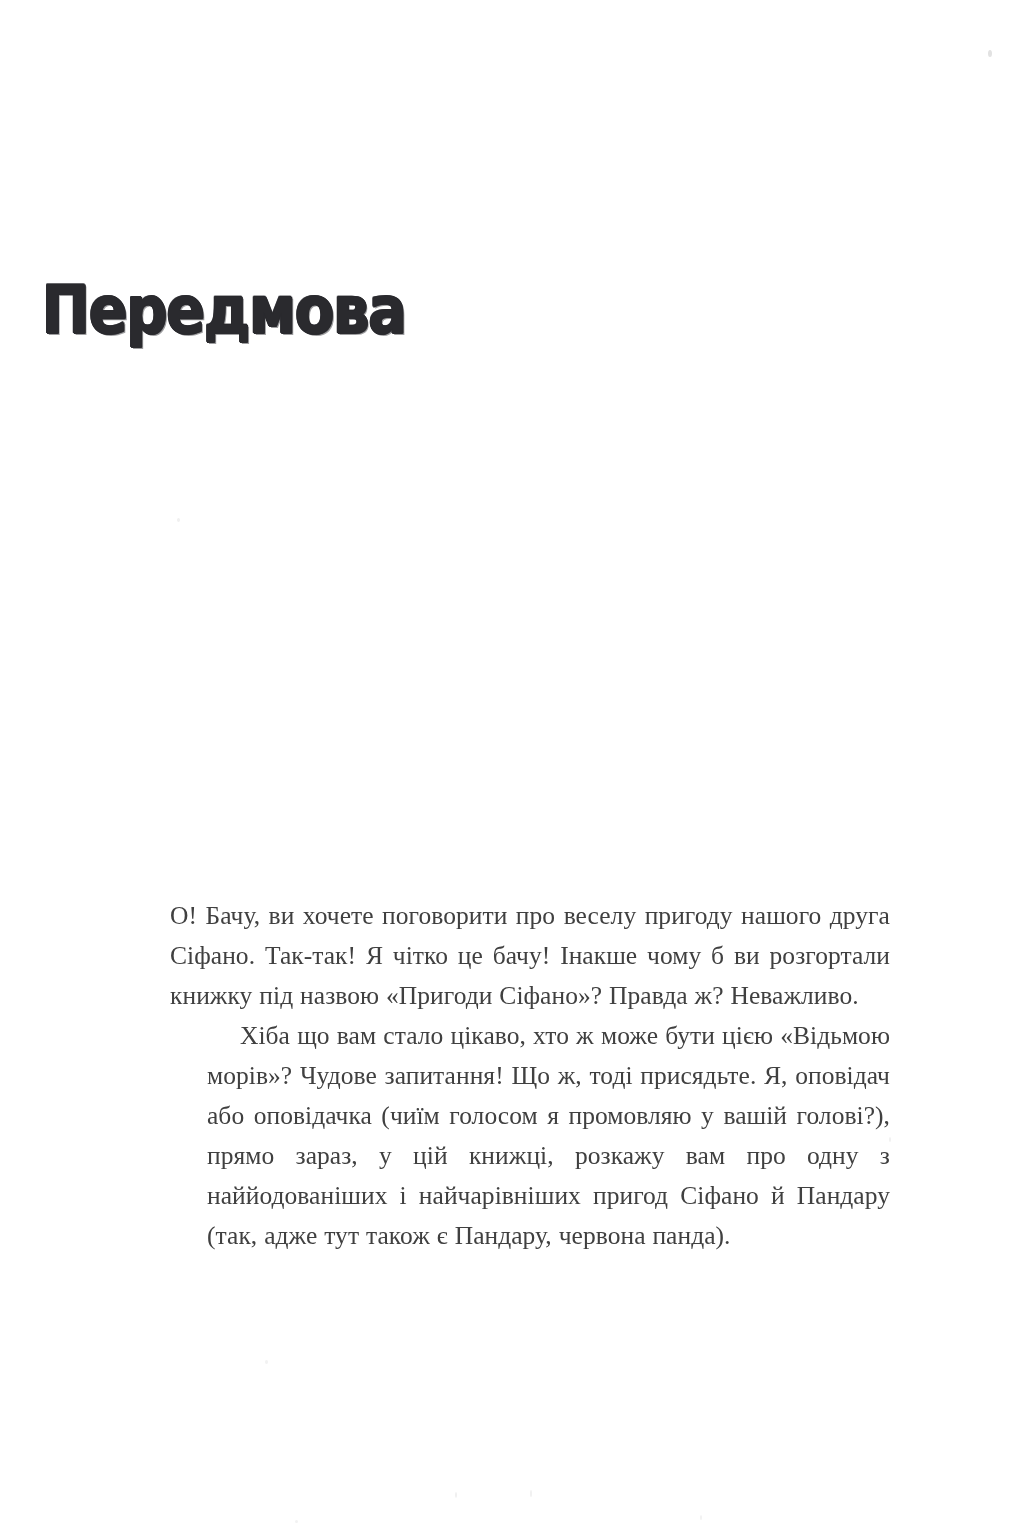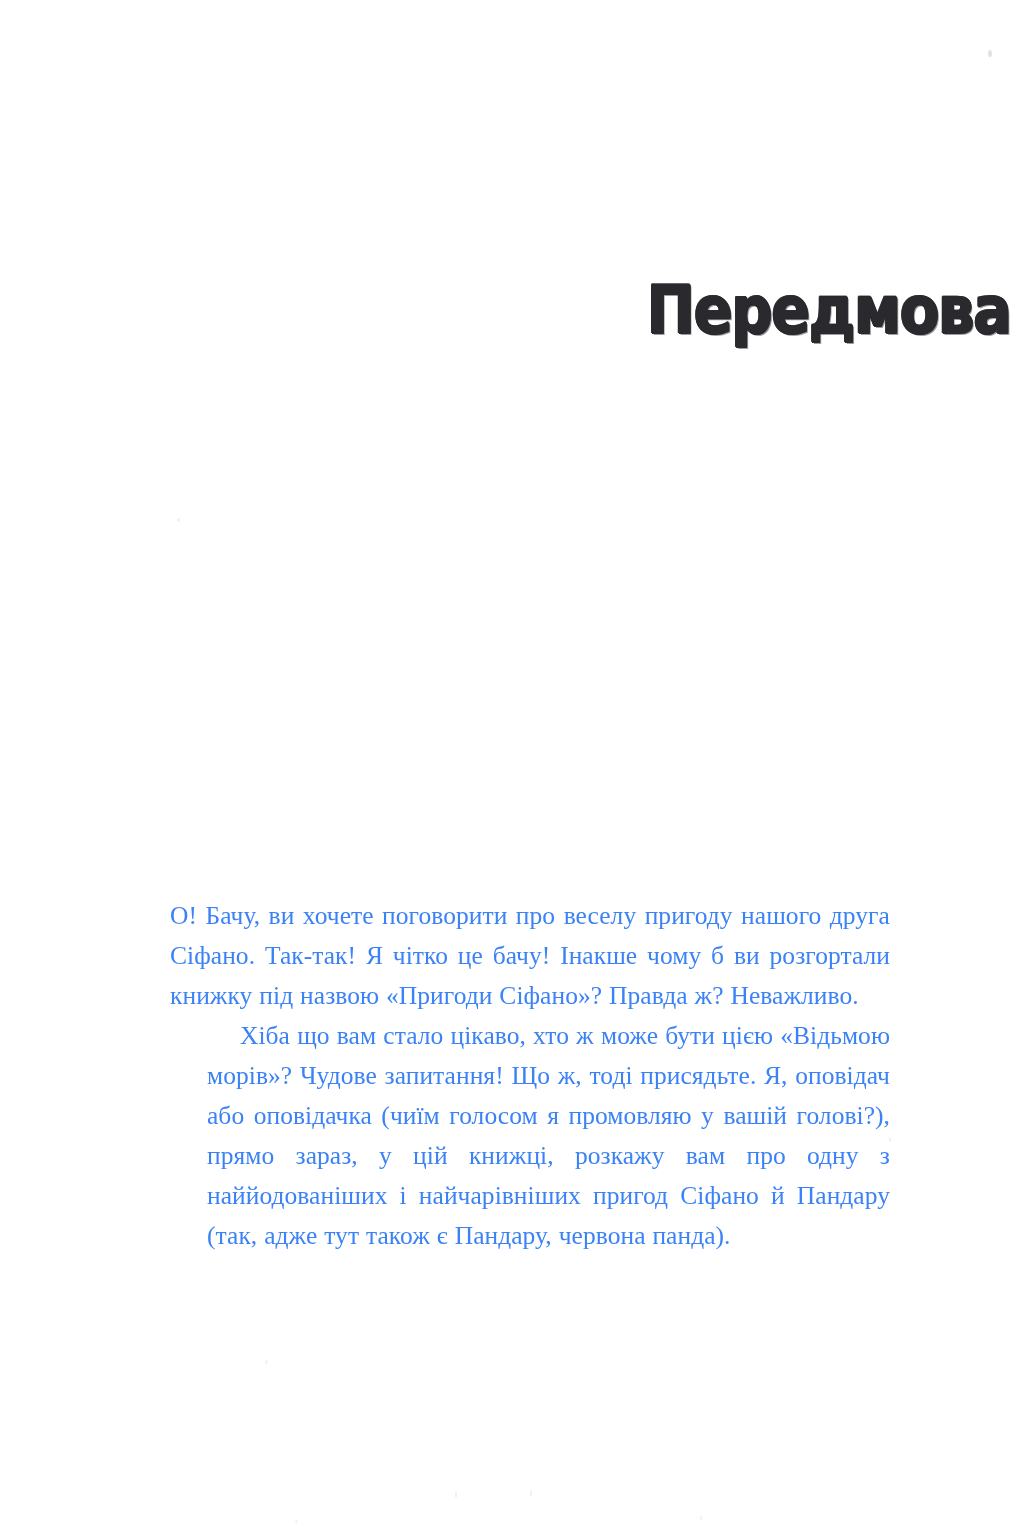--- a/index.html
+++ b/index.html
@@ -36,21 +36,21 @@
   .speck.s6 { left: 530px; top: 1490px; width: 2px; height: 7px;  background:#f1f1f1; }
   .speck.s7 { left: 700px; top: 1515px; width: 2px; height: 5px;  background:#f2f2f2; }
   .speck.s8 { left: 295px; top: 1520px; width: 3px; height: 3px;  background:#f2f2f2; }
 
   
   .title-wrap {
     position: absolute;
     left: 0;
     right: 0;
     top: 236px;
-    text-align: right;
+    text-align: left;
     margin-left: 28px;
   }
 
   .chapter-title {
     display: inline-block;
     font-family: "DejaVu Sans", "Liberation Sans", sans-serif;
     font-weight: 700;
     font-size: 62px;
     line-height: 1;
     letter-spacing: -1.5px;
@@ -78,21 +78,21 @@
   }
 
   .body-block p {
     margin: 0;
     font-size: 25.5px;
     line-height: 40px;
     text-align: justify;
     text-justify: inter-word;
     letter-spacing: 0.05px;
     word-spacing: 0.5px;
-    color: #3b82f6;
+    color: #404040;
     hyphens: manual;
   }
 
   .body-block p.indent {
     text-indent: 33px;
     margin-left: 37px;
   }
 </style>
 </head>
 <body>

